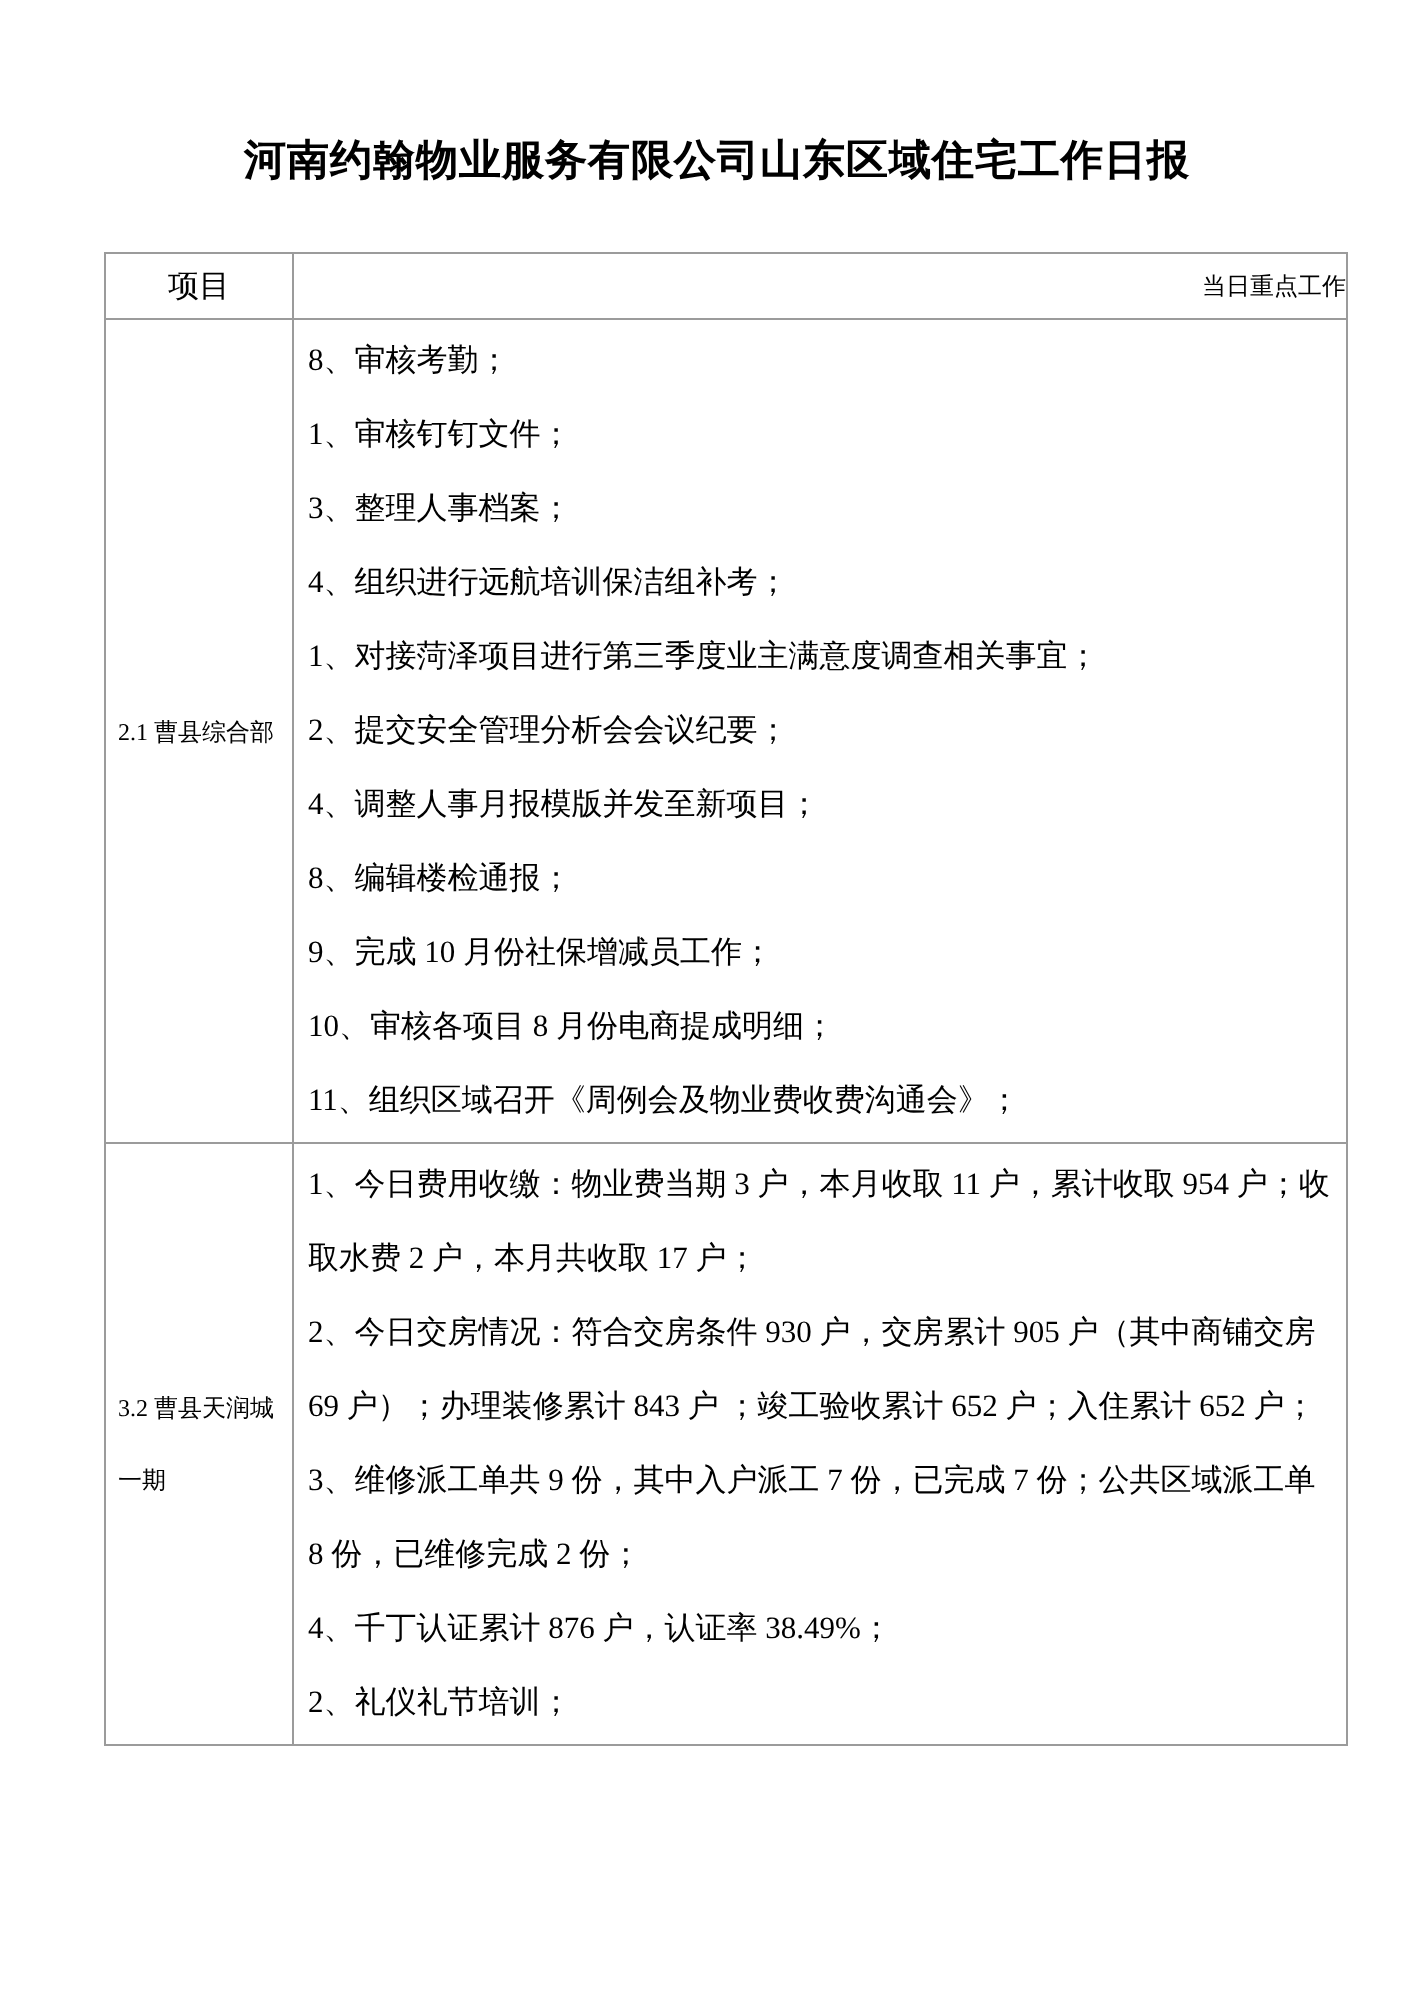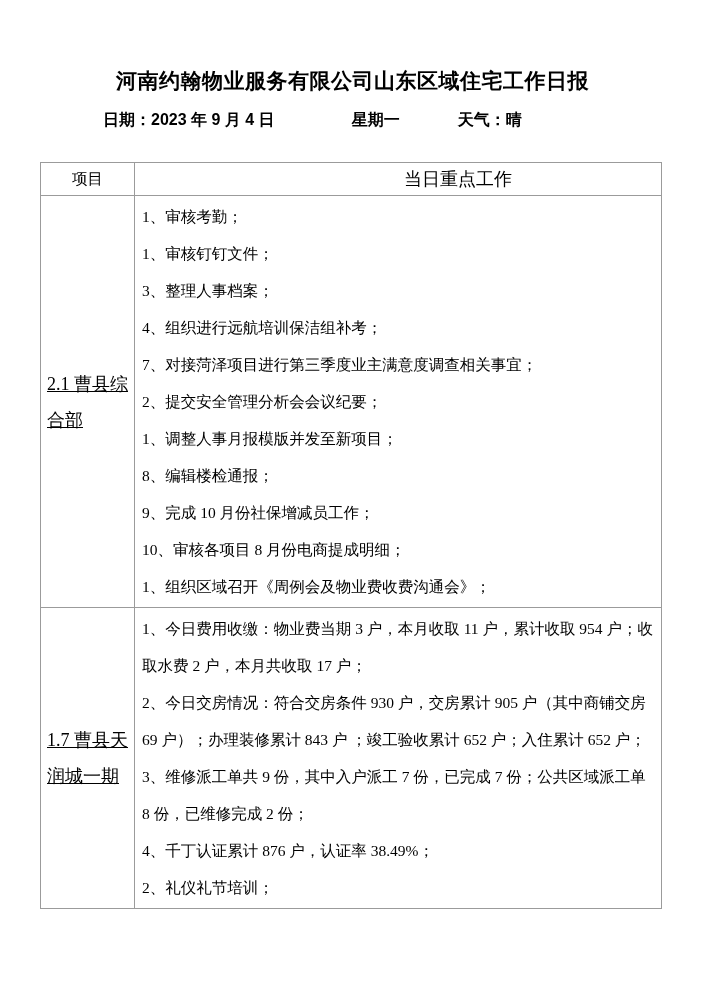--- a/index.html
+++ b/index.html
@@ -8,21 +8,21 @@
     background: #ffffff;
   }
   body {
     width: 707px;
     height: 999px;
     overflow: hidden;
     color: #000000;
     font-family: "Liberation Serif", "DejaVu Serif", serif;
   }
   .doc {
-    padding: 66px 42px 0 40px;
+    padding: 66px 42px 0 52px;
     box-sizing: border-box;
     width: 707px;
   }
   .doc-title {
     margin: 0;
     text-align: center;
     font-family: "Liberation Sans", "DejaVu Sans", sans-serif;
     font-weight: 700;
     font-size: 21px;
     line-height: 30px;
@@ -56,86 +56,82 @@
     height: 33px;
     font-weight: normal;
     font-size: 15.5px;
     text-align: center;
     vertical-align: middle;
     padding: 0;
   }
   th.work-header {
     height: 33px;
     font-weight: normal;
-    font-size: 18px;
-    text-align: center;
+    font-size: 12px;
+    text-align: right;
     vertical-align: middle;
     padding: 0 0 0 120px;
   }
   td.project-cell {
     vertical-align: middle;
     text-align: left;
     padding: 2px 4px 2px 6px;
-    font-size: 18px;
+    font-size: 12px;
     line-height: 36px;
     word-break: break-all;
-    text-decoration: underline;
   }
   td.work-cell {
     vertical-align: middle;
     padding: 2px 6px 2px 7px;
   }
   td.work-cell p.work-item {
     margin: 0;
     font-size: 15.5px;
     line-height: 37px;
     word-break: break-all;
   }
 </style>
 </head>
 <body>
 
 <div class="doc">
 
   <h1 class="doc-title">河南约翰物业服务有限公司山东区域住宅工作日报</h1>
 
-  <div class="meta-line">
-    <span>日期：</span><span>2023 年 9 月 4 日</span><span class="meta-weekday">星期一</span><span class="meta-weather-label">天气：</span><span>晴</span>
-  </div>
 
   <table class="report-table">
     <colgroup>
       <col class="col-project">
       <col class="col-work">
     </colgroup>
     <thead>
       <tr>
         <th class="project-header">项目</th>
         <th class="work-header">当日重点工作</th>
       </tr>
     </thead>
     <tbody>
         <tr>
           <td class="project-cell">2.1 曹县综合部</td>
           <td class="work-cell">
-            <p class="work-item">1、审核考勤；</p>
+            <p class="work-item">8、审核考勤；</p>
             <p class="work-item">1、审核钉钉文件；</p>
             <p class="work-item">3、整理人事档案；</p>
             <p class="work-item">4、组织进行远航培训保洁组补考；</p>
-            <p class="work-item">7、对接菏泽项目进行第三季度业主满意度调查相关事宜；</p>
+            <p class="work-item">1、对接菏泽项目进行第三季度业主满意度调查相关事宜；</p>
             <p class="work-item">2、提交安全管理分析会会议纪要；</p>
-            <p class="work-item">1、调整人事月报模版并发至新项目；</p>
+            <p class="work-item">4、调整人事月报模版并发至新项目；</p>
             <p class="work-item">8、编辑楼检通报；</p>
             <p class="work-item">9、完成 10 月份社保增减员工作；</p>
             <p class="work-item">10、审核各项目 8 月份电商提成明细；</p>
-            <p class="work-item">1、组织区域召开《周例会及物业费收费沟通会》；</p>
+            <p class="work-item">11、组织区域召开《周例会及物业费收费沟通会》；</p>
           </td>
         </tr>
         <tr>
-          <td class="project-cell">1.7 曹县天润城一期</td>
+          <td class="project-cell">3.2 曹县天润城一期</td>
           <td class="work-cell">
             <p class="work-item">1、今日费用收缴：物业费当期 3 户，本月收取 11 户，累计收取 954 户；收取水费 2 户，本月共收取 17 户；</p>
             <p class="work-item">2、今日交房情况：符合交房条件 930 户，交房累计 905 户（其中商铺交房 69 户）；办理装修累计 843 户 ；竣工验收累计 652 户；入住累计 652 户；</p>
             <p class="work-item">3、维修派工单共 9 份，其中入户派工 7 份，已完成 7 份；公共区域派工单 8 份，已维修完成 2 份；</p>
             <p class="work-item">4、千丁认证累计 876 户，认证率 38.49%；</p>
             <p class="work-item">2、礼仪礼节培训；</p>
           </td>
         </tr>
       </tbody>
   </table>

